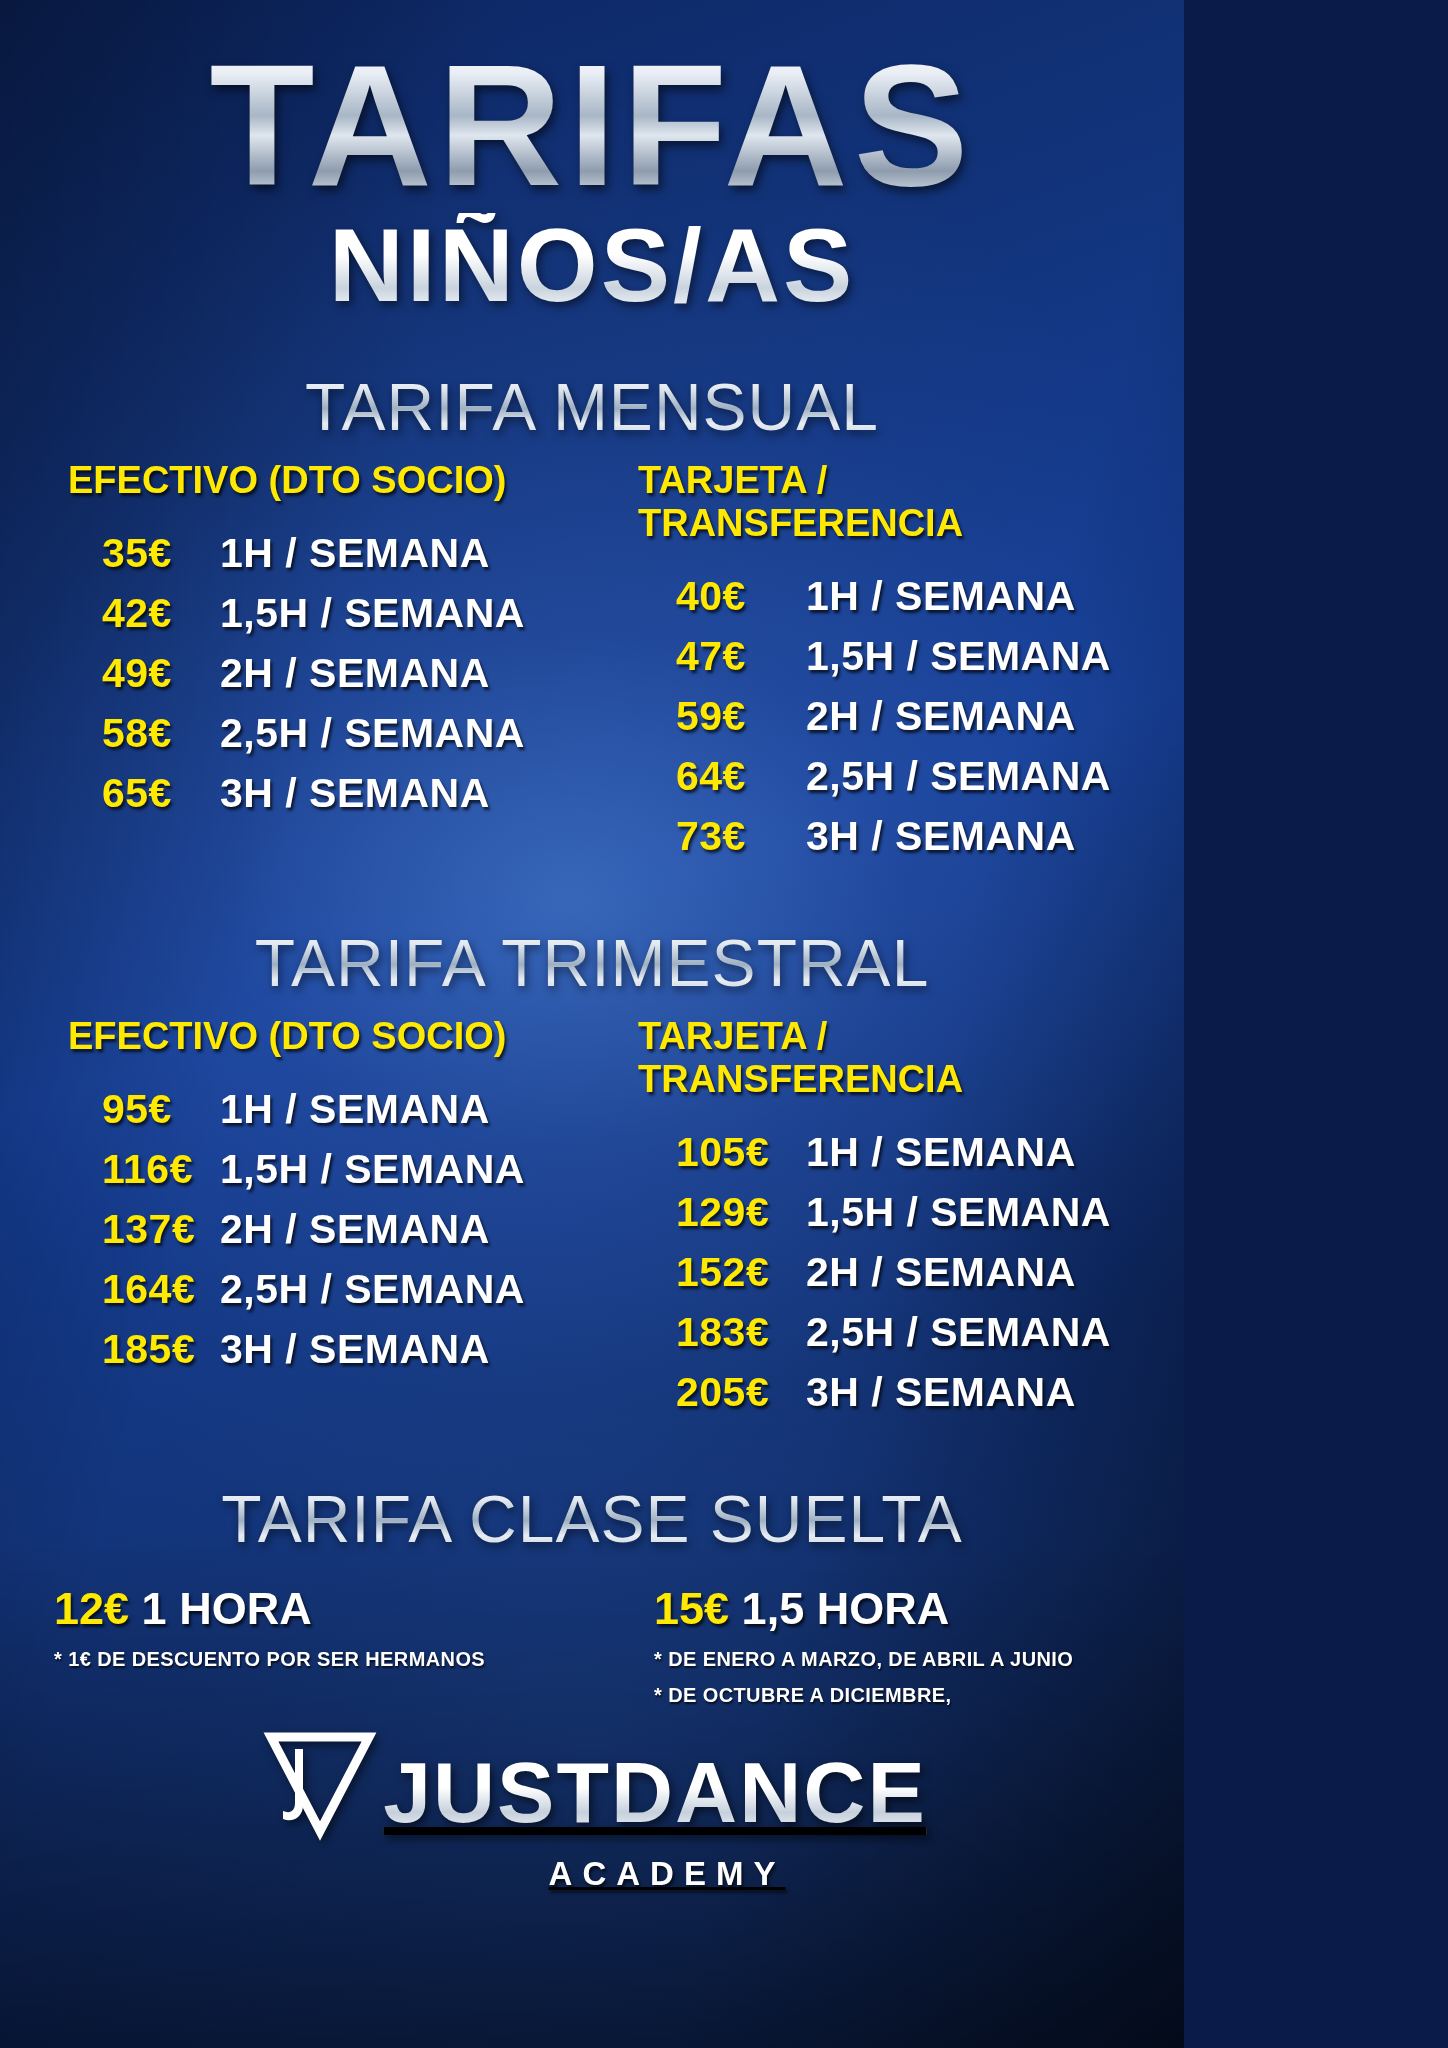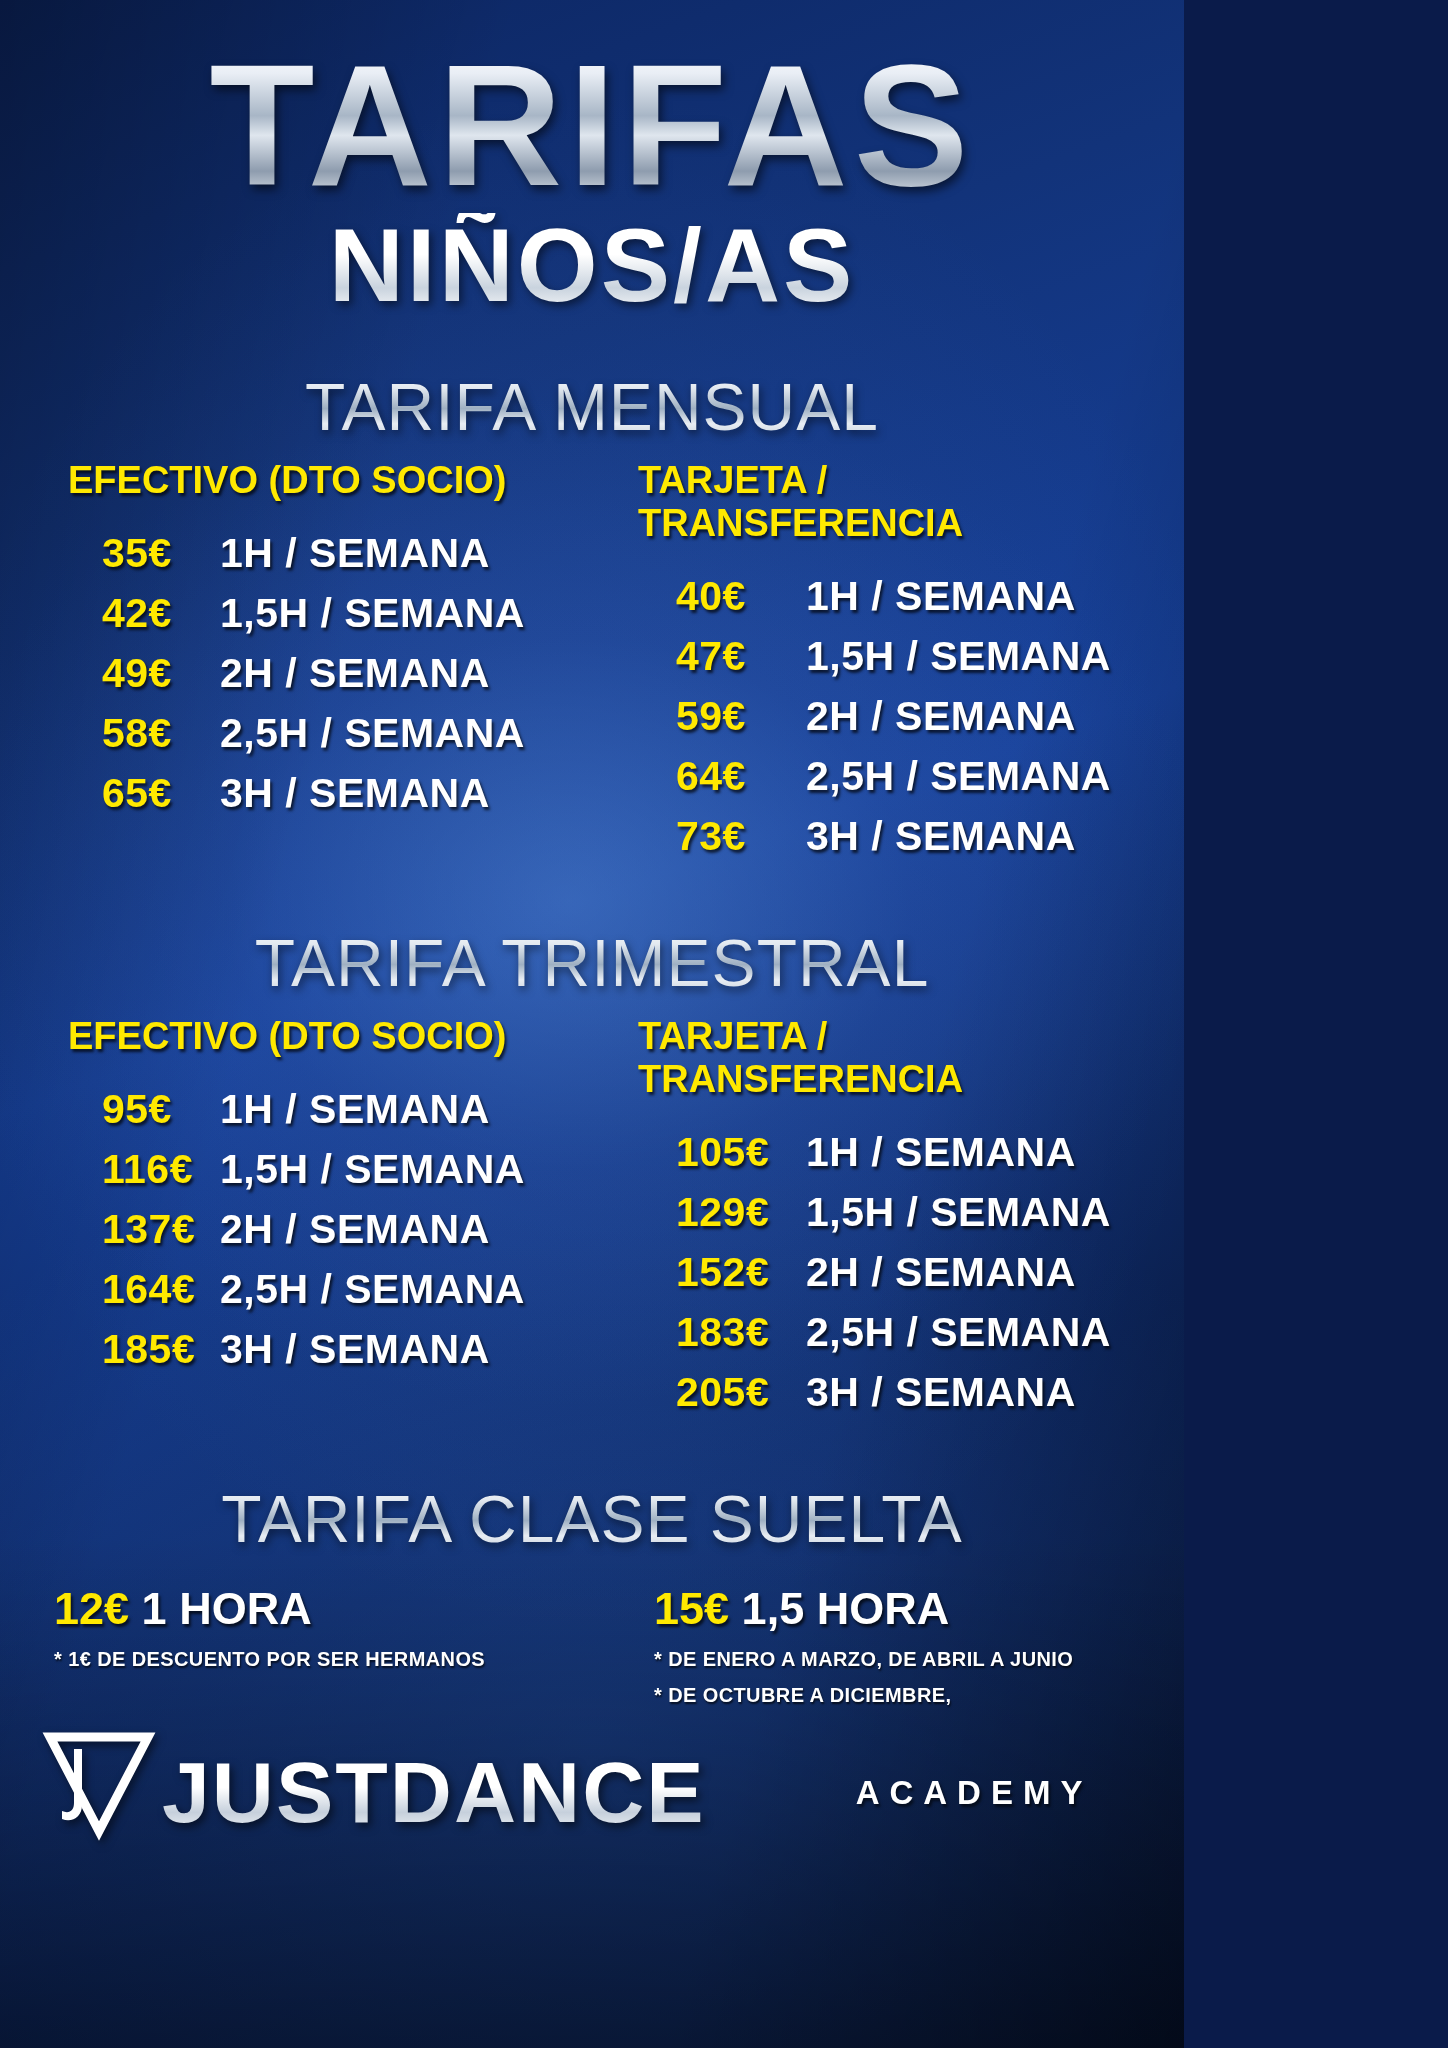--- a/index.html
+++ b/index.html
@@ -152,22 +152,23 @@
     font-weight: 700;
     letter-spacing: 0.4px;
     margin-top: 13px;
     text-shadow: 1px 2px 2px rgba(0,0,0,0.7);
   }
 
   
   .logo-wrap {
     margin-top: 24px;
     display: flex;
-    flex-direction: row;
+    flex-direction: column;
     align-items: center;
+    text-decoration: underline;
   }
   .logo-row {
     display: flex;
     align-items: center;
     justify-content: center;
     gap: 6px;
   }
   .logo-mark { filter: drop-shadow(3px 4px 4px rgba(0,0,0,0.55)); }
   .logo-text {
     font-size: 86px;

